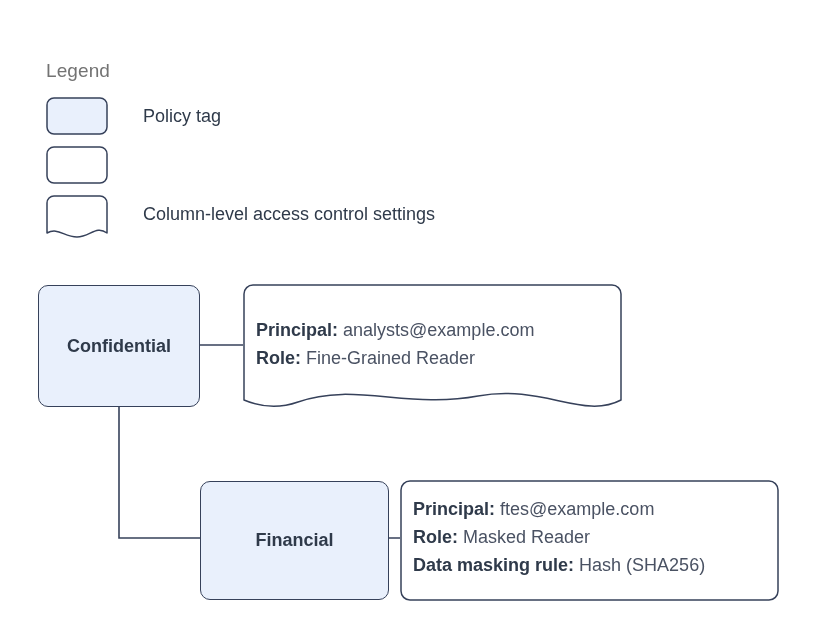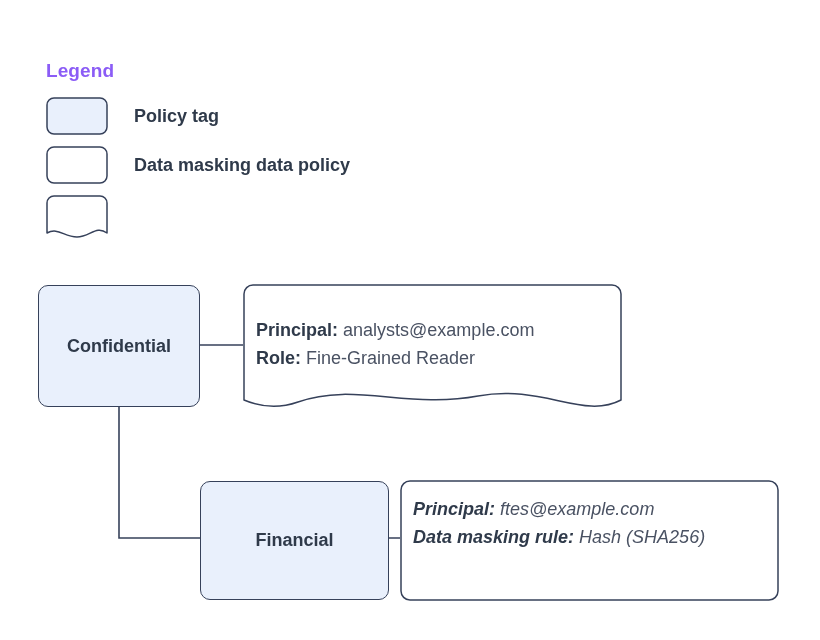--- a/index.html
+++ b/index.html
@@ -15,41 +15,41 @@
     font-family: "Liberation Sans", sans-serif;
     overflow: hidden;
   }
 
   
   #legend-title {
     position: absolute;
     left: 46px;
     top: 60px;
     font-size: 19px;
-    font-weight: bold;
-    color: #8b5cf6;
+    font-weight: normal;
+    color: #737373;
     letter-spacing: 0.1px;
   }
   .legend-row {
     position: absolute;
     left: 46px;
     display: flex;
     align-items: center;
   }
   .legend-swatch {
     position: relative;
     width: 62px;
     height: 38px;
     flex: 0 0 auto;
   }
   .legend-swatch svg { display: block; }
   .legend-label {
-    margin-left: 26px;
+    margin-left: 35px;
     font-size: 18px;
-    font-weight: bold;
+    font-weight: normal;
     color: #2f3a4a;
     white-space: nowrap;
   }
   #legend-row-0 { top: 97px; }
   #legend-row-1 { top: 146px; }
   #legend-row-2 { top: 195px; }
 
   
   #edges {
     position: absolute;
@@ -121,21 +121,20 @@
 
   #callout-financial {
     left: 400px;
     top: 480px;
     width: 379px;
     height: 121px;
   }
   #callout-financial .callout-text {
     left: 13px;
     top: 15px;
-    font-style: italic;
   }
 </style>
 </head>
 <body>
 
 <div id="canvas">
 
   <div id="legend-title">Legend</div>
 
   <div class="legend-row" id="legend-row-0">
@@ -146,30 +145,30 @@
     </div>
     <div class="legend-label">Policy tag</div>
   </div>
 
   <div class="legend-row" id="legend-row-1">
     <div class="legend-swatch">
       <svg width="62" height="38" viewBox="0 0 62 38">
         <rect x="1" y="1" width="60" height="36" rx="7" ry="7" fill="#ffffff" stroke="#36415a" stroke-width="1.5"></rect>
       </svg>
     </div>
-    <div class="legend-label">Data masking data policy</div>
   </div>
 
   <div class="legend-row" id="legend-row-2">
     <div class="legend-swatch">
       <svg width="62" height="46" viewBox="0 0 62 46">
         <path d="M1,8 A7,7 0 0 1 8,1 L54,1 A7,7 0 0 1 61,8 L61,38
                  C50,30 44,42 31,42 C18,42 12,32 1,38 Z" fill="#ffffff" stroke="#36415a" stroke-width="1.5" stroke-linejoin="round"></path>
       </svg>
     </div>
+    <div class="legend-label">Column-level access control settings</div>
   </div>
 
   <svg id="edges" viewBox="0 0 820 640">
 
     <path d="M200,345 L243,345" fill="none" stroke="#36415a" stroke-width="1.6"></path>
 
     <path d="M119,407 L119,538 L200,538" fill="none" stroke="#36415a" stroke-width="1.6"></path>
 
     <path d="M361,538 L400,538" fill="none" stroke="#36415a" stroke-width="1.6"></path>
   </svg>
@@ -202,19 +201,23 @@
   <div class="callout" id="callout-financial">
     <svg width="379" height="121" viewBox="0 0 379 121">
       <rect x="1" y="1" width="377" height="119" rx="9" ry="9" fill="#ffffff" stroke="#36415a" stroke-width="1.5"></rect>
     </svg>
     <div class="callout-text">
       <div>
         <b>Principal:</b>
         <span>ftes@example.com</span>
       </div>
       <div>
+        <b>Role:</b>
+        <span>Masked Reader</span>
+      </div>
+      <div>
         <b>Data masking rule:</b>
         <span>Hash (SHA256)</span>
       </div>
     </div>
   </div>
 
 </div>
 
 </body></html>

